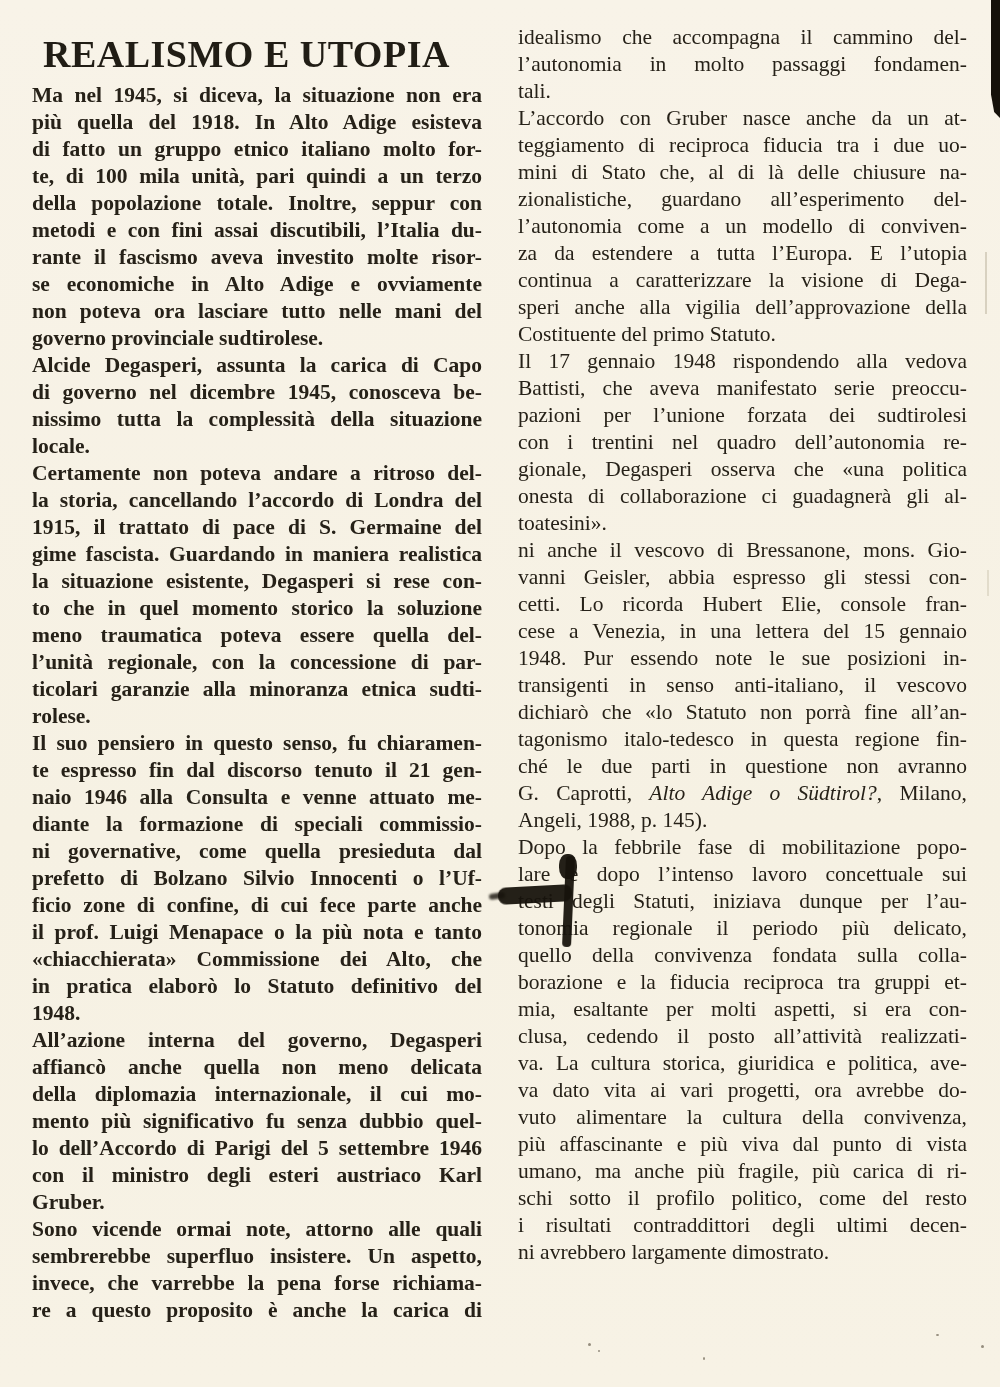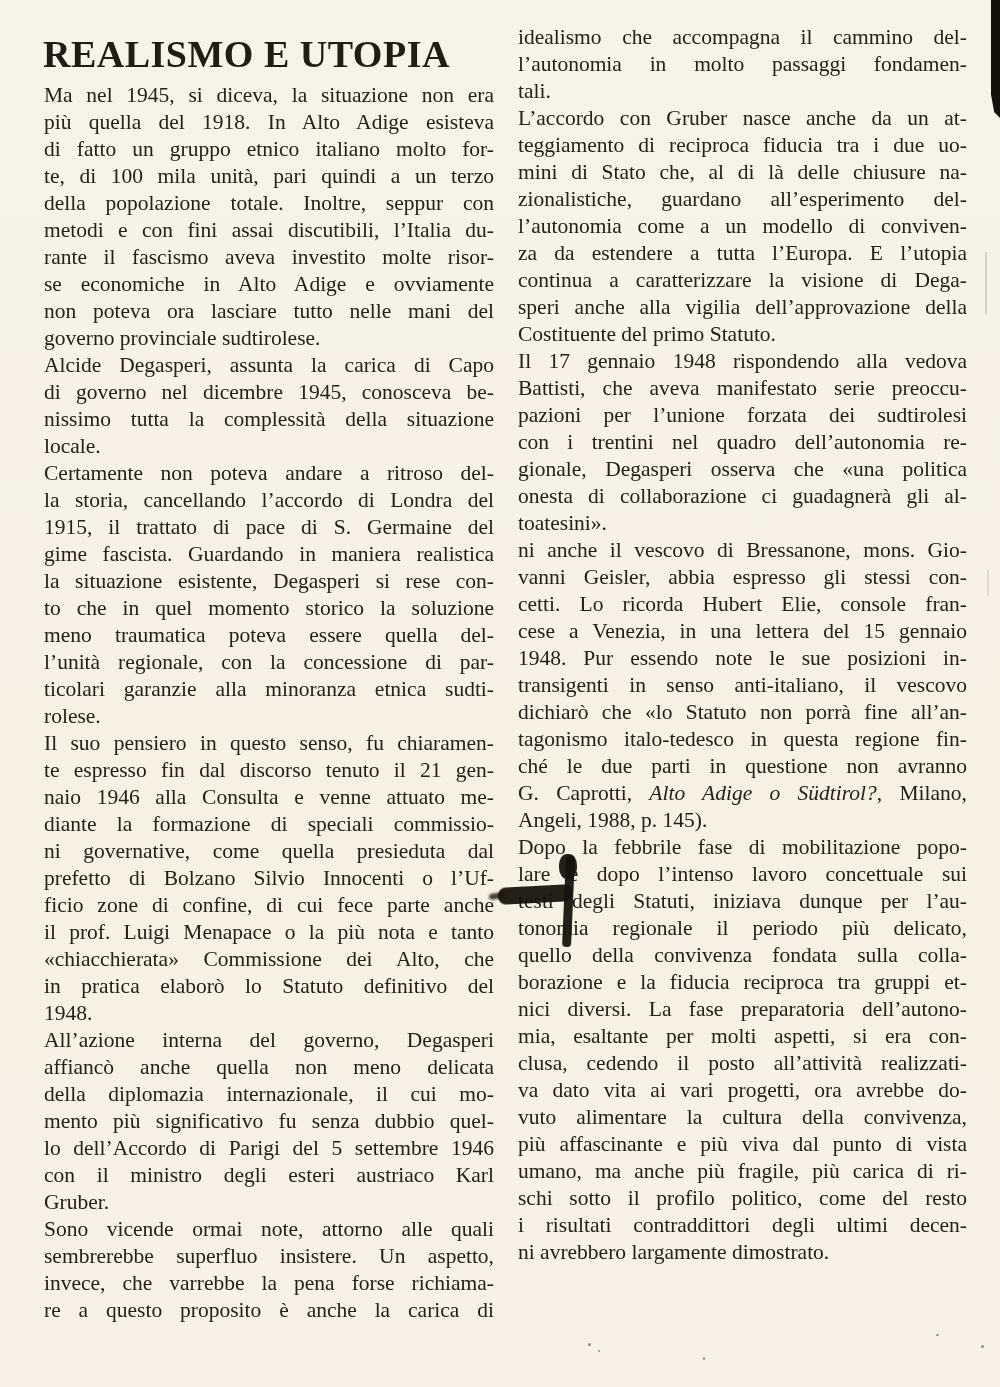--- a/index.html
+++ b/index.html
@@ -18,21 +18,21 @@
     top: 22px;
     margin: 12px;
     font-size: 38px;
     line-height: 40px;
     font-weight: bold;
     letter-spacing: 0.5px;
     color: #211d15;
     white-space: nowrap;
   }
   .column { position: absolute; width: 450px; }
-  .column-left  { left: 44px;  top: 82px; }
+  .column-left  { left: 32px;  top: 82px; font-weight: bold; }
   .column-right { left: 518px; top: 24px; width: 449px; }
   .paragraph { margin: 0; }
   .line {
     font-size: 21.5px;
     line-height: 27px;
     text-align: justify;
     text-align-last: justify;
     white-space: normal;
     color: #262118;
   }
@@ -195,23 +195,23 @@
         <div class="line"><span>G. Caprotti, </span><span class="italic">Alto Adige o Südtirol?</span><span>, Milano,</span></div>
         <div class="line last">Angeli, 1988, p. 145).</div>
       </div>
       <div class="paragraph">
         <div class="line">Dopo la febbrile fase di mobilitazione popo-</div>
         <div class="line">lare e dopo l’intenso lavoro concettuale sui</div>
         <div class="line">testi degli Statuti, iniziava dunque per l’au-</div>
         <div class="line">tonomia regionale il periodo più delicato,</div>
         <div class="line">quello della convivenza fondata sulla colla-</div>
         <div class="line">borazione e la fiducia reciproca tra gruppi et-</div>
-        <div class="line">nici diversi. La fase preparatoria dell’autono-</div>
         <div class="line">mia, esaltante per molti aspetti, si era con-</div>
         <div class="line">clusa, cedendo il posto all’attività realizzati-</div>
+        <div class="line">va. La cultura storica, giuridica e politica, ave-</div>
         <div class="line">va dato vita ai vari progetti, ora avrebbe do-</div>
         <div class="line">vuto alimentare la cultura della convivenza,</div>
         <div class="line">più affascinante e più viva dal punto di vista</div>
         <div class="line">umano, ma anche più fragile, più carica di ri-</div>
         <div class="line">schi sotto il profilo politico, come del resto</div>
         <div class="line">i risultati contraddittori degli ultimi decen-</div>
         <div class="line last">ni avrebbero largamente dimostrato.</div>
       </div>
     </div>
 

